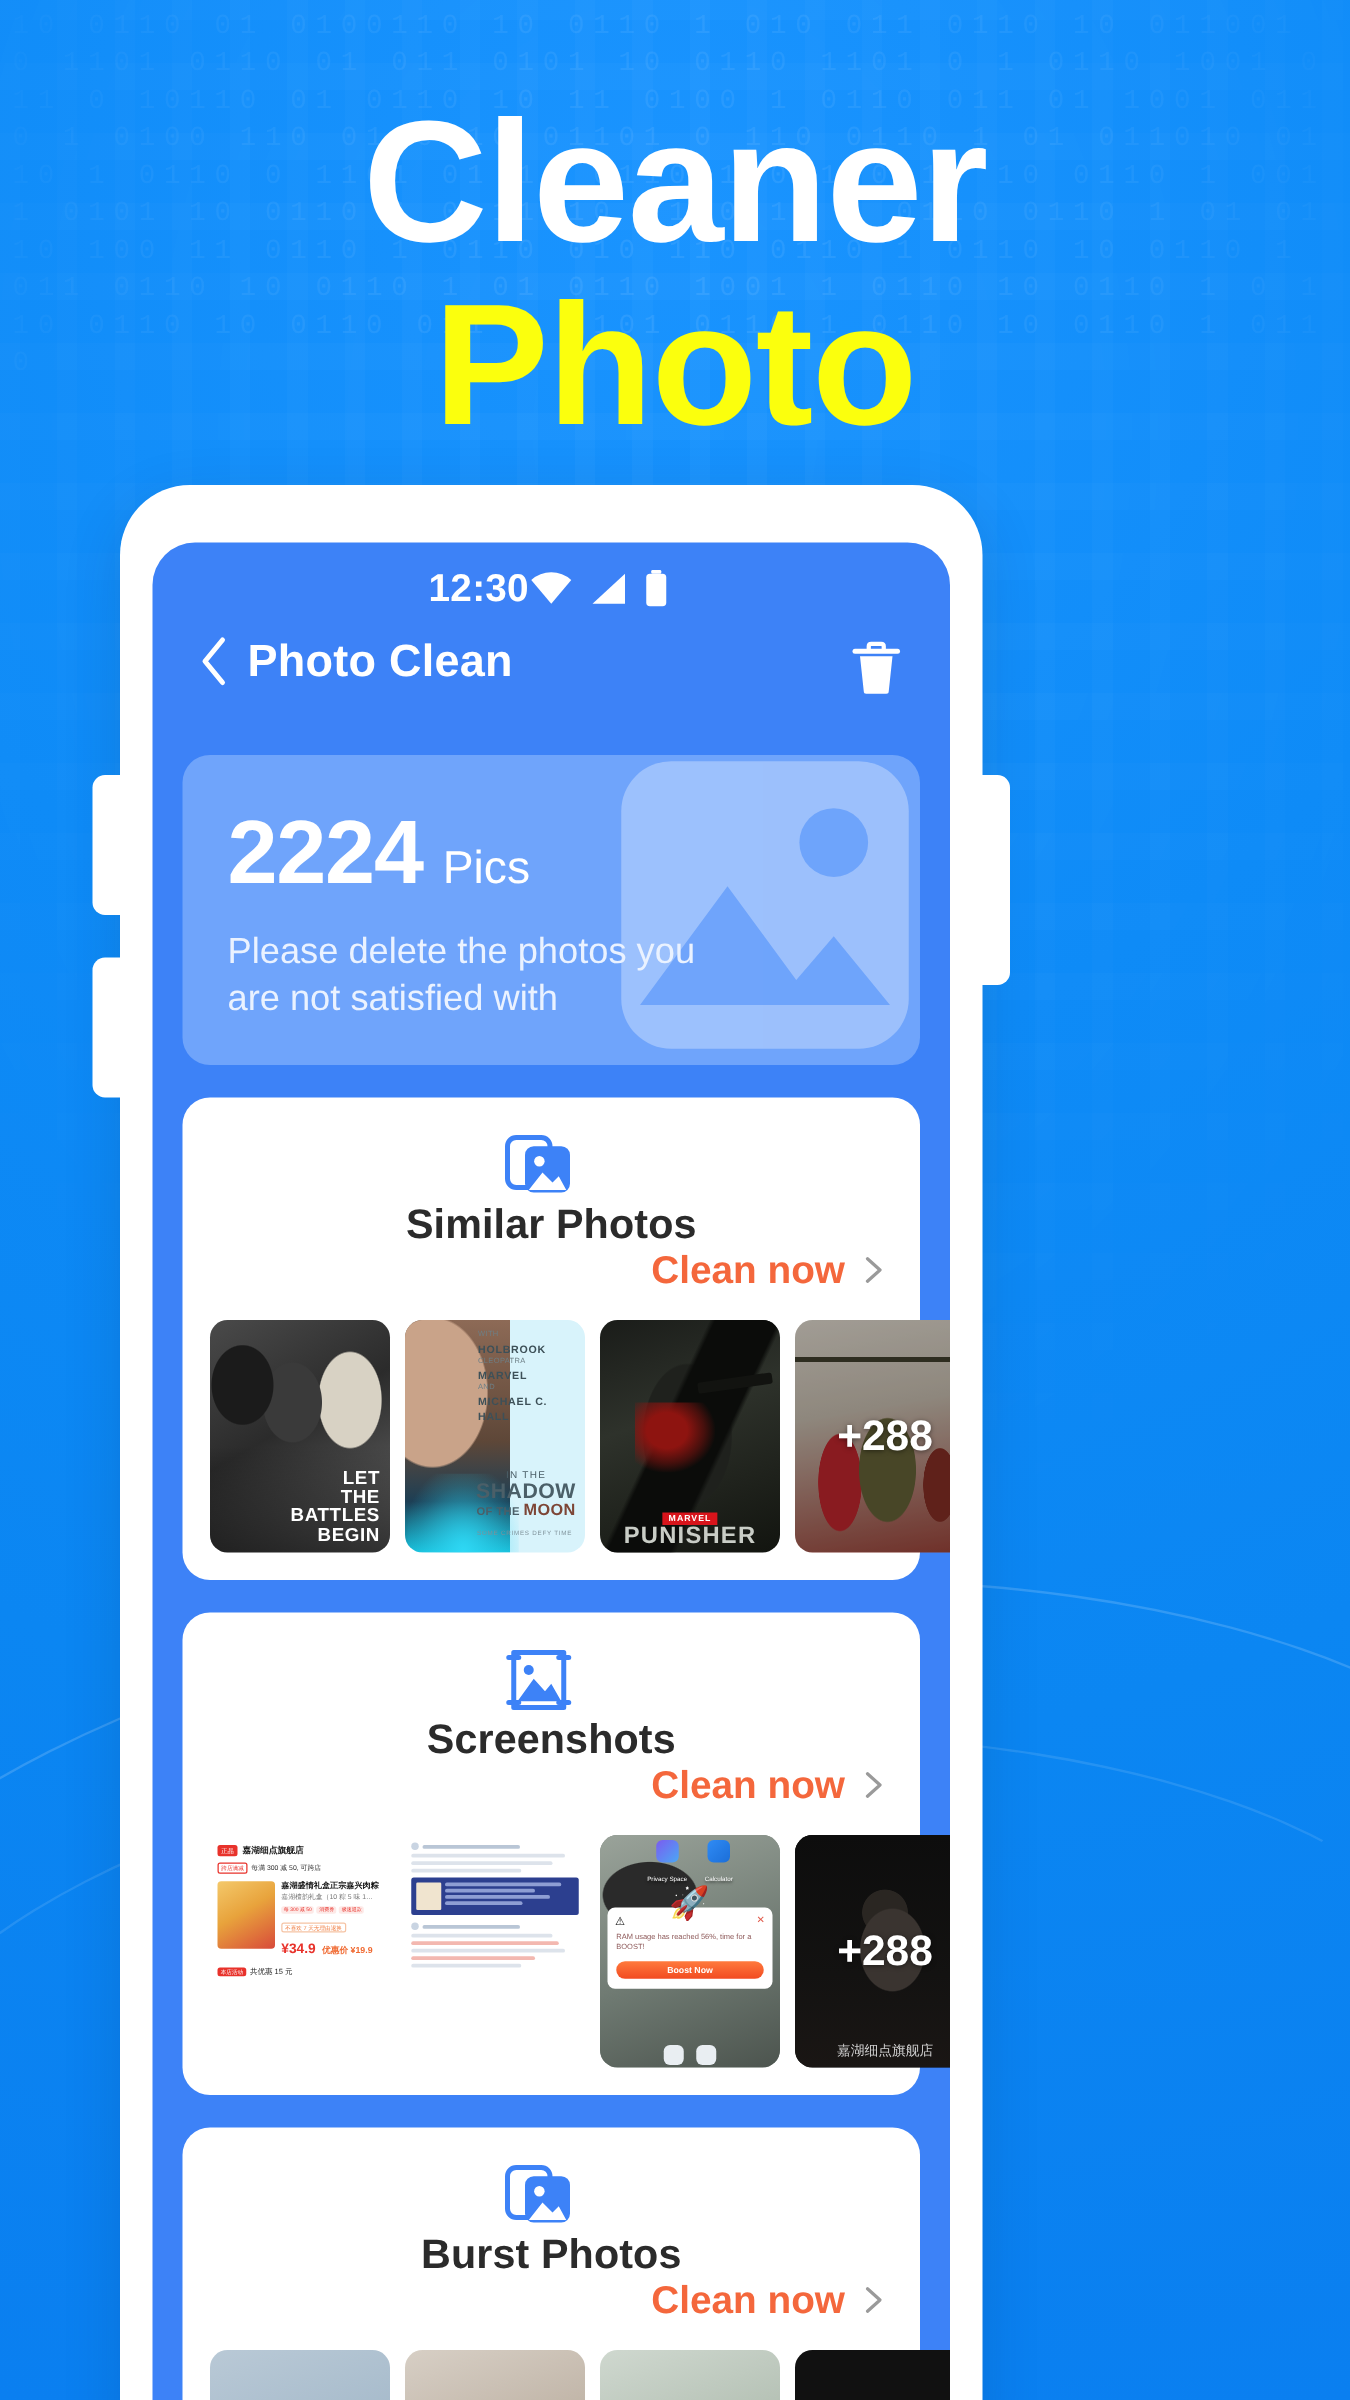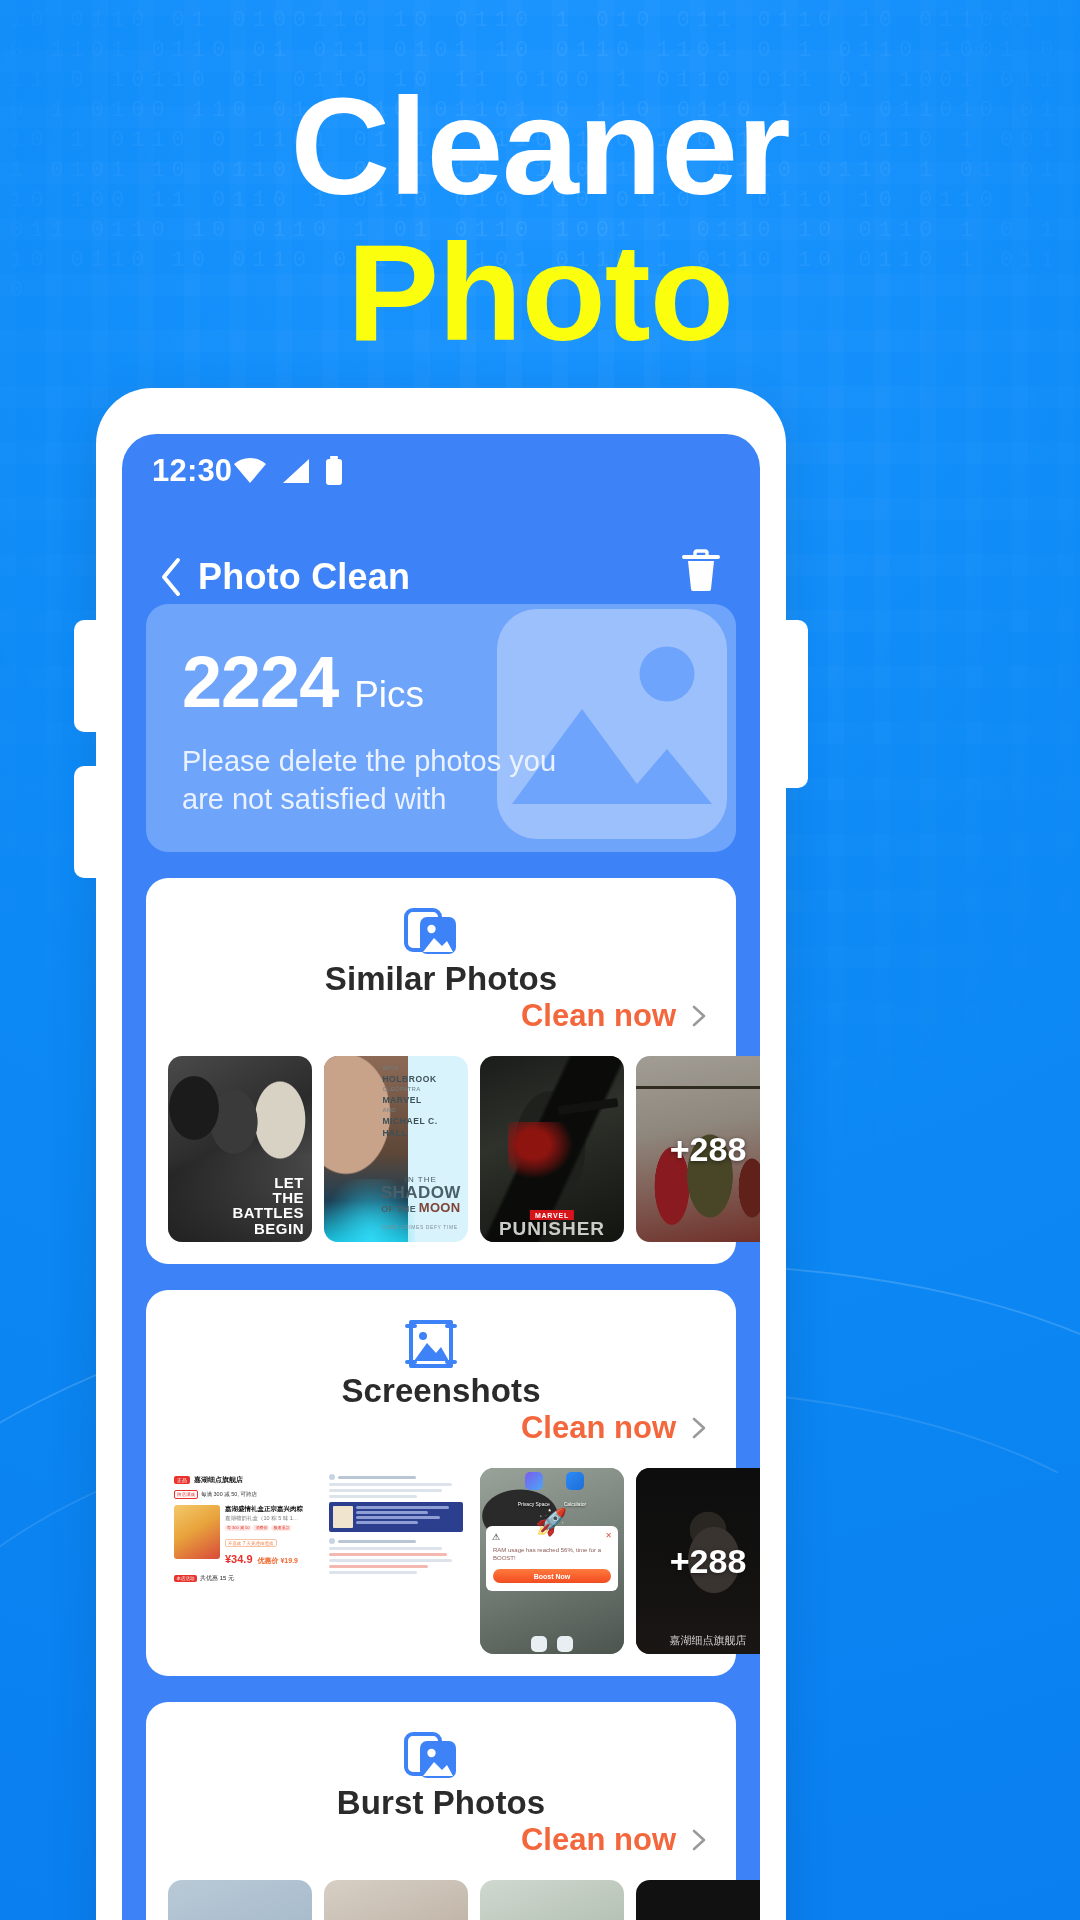--- a/index.html
+++ b/index.html
@@ -95,33 +95,33 @@
     left:26px; top:46px;
     width:638px; height:1514px;
     background:#3d82f7;
     border-radius:34px 34px 0 0;
     overflow:hidden;
   }
 
   
   #status-bar {
     height:74px;
-    display:flex; align-items:center; justify-content:flex-start;
+    display:flex; align-items:center; justify-content:center;
     padding:0 34px 0 30px;
   }
   #status-time {
     color:#fff; font-size:31px; font-weight:700; letter-spacing:.2px;
   }
   #status-icons { display:flex; align-items:center; gap:13px; }
   .si { display:block; }
 
   
   #nav-bar {
     height:90px;
-    display:flex; align-items:flex-end;
+    display:flex; align-items:flex-start;
     padding:0 32px 0 28px;
   }
   #back-button {
     width:42px; height:42px;
     display:flex; align-items:center; justify-content:center;
     margin-right:6px;
   }
   #nav-title {
     color:#fff; font-size:36px; font-weight:700; letter-spacing:.2px;
   }

